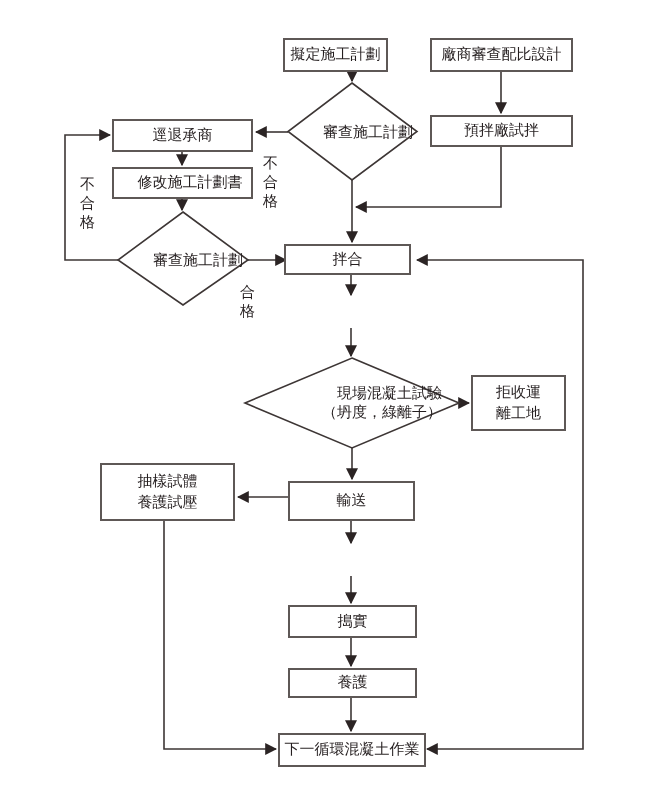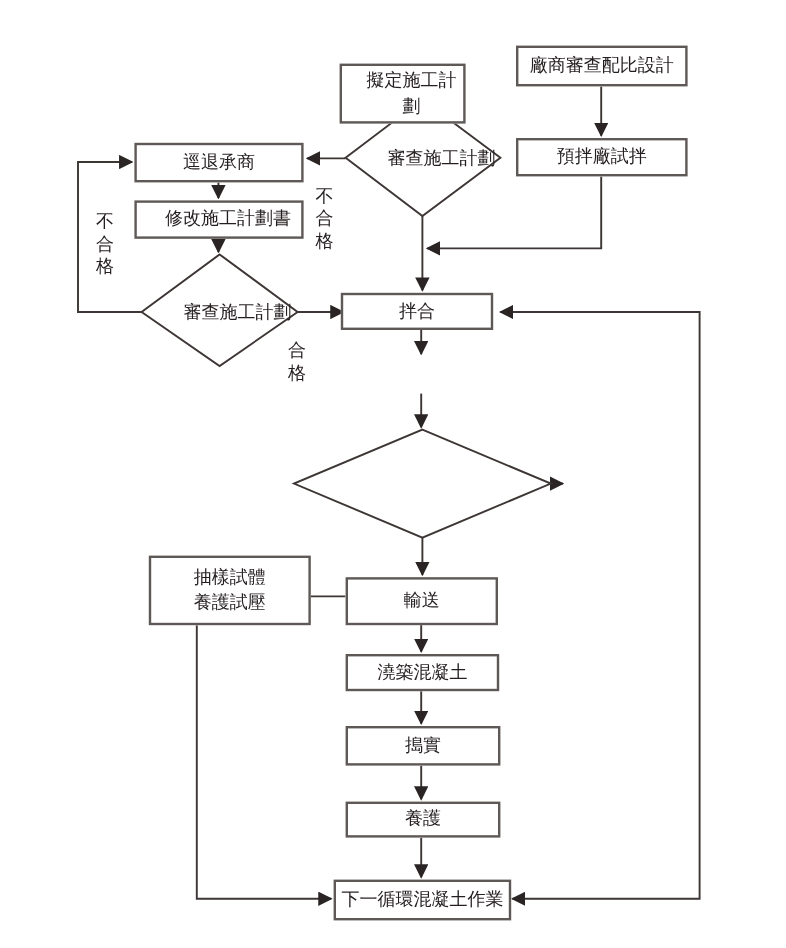--- a/index.html
+++ b/index.html
@@ -56,34 +56,37 @@
       <path d="M351,638 V666" marker-end="url(#arr)"></path>
       <path d="M351,698 V731" marker-end="url(#arr)"></path>
       <path d="M164,521 V749 H276" marker-end="url(#arr)"></path>
       <path d="M417,260 H583 V749 H427" marker-start="url(#arr)" marker-end="url(#arr)"></path>
       <polygon fill="#ffffff" points="352,83 417,131.5 352,180 288,131.5"></polygon>
       <polygon fill="#ffffff" points="183,212 248,260 183,305 118,260"></polygon>
       <polygon fill="#ffffff" points="352,358 459,403 352,448 245,403"></polygon>
     </g>
   </svg>
 
-  <div class="box" style="left:283px;top:53px;width:105px;height:50px;padding-left:15px;">擬定施工計劃</div>
+  <div class="box" style="left:283px;top:38px;width:105px;height:34px;">擬定施工計劃</div>
   <div class="box" style="left:430px;top:38px;width:143px;height:34px;">廠商審查配比設計</div>
   <div class="box" style="left:430px;top:115px;width:143px;height:32px;">預拌廠試拌</div>
   <div class="box" style="left:112px;top:119px;width:141px;height:33px;">逕退承商</div>
   <div class="box" style="left:112px;top:167px;width:141px;height:32px;padding-left:15px;">修改施工計劃書</div>
   <div class="box" style="left:284px;top:244px;width:127px;height:31px;">拌合</div>
+  <div class="box" style="left:471px;top:375px;width:95px;height:56px;">拒收運
+離工地</div>
   <div class="box" style="left:288px;top:481px;width:127px;height:40px;">輸送</div>
-  <div class="box" style="left:100px;top:463px;width:135px;height:58px;margin-left:24px;">抽樣試體
+  <div class="box" style="left:100px;top:463px;width:135px;height:58px;">抽樣試體
 養護試壓</div>
-  <div class="box" style="left:288px;top:545px;width:128px;height:31px;">澆築混凝土</div>
   <div class="box" style="left:288px;top:605px;width:129px;height:33px;">搗實</div>
   <div class="box" style="left:288px;top:668px;width:129px;height:30px;">養護</div>
   <div class="box" style="left:278px;top:733px;width:148px;height:34px;">下一循環混凝土作業</div>
 
   <div class="dlabel" style="left:292px;top:123px;width:121px;">審查施工計劃</div>
   <div class="dlabel" style="left:123px;top:251px;width:120px;">審查施工計劃</div>
+  <div class="dlabel" style="left:262px;top:384px;width:180px;">現場混凝土試驗
+（坍度，綠離子）</div>
 
   <div class="vlabel" style="left:262px;top:154px;">不合格</div>
   <div class="vlabel" style="left:79px;top:175px;">不合格</div>
   <div class="vlabel" style="left:239px;top:283px;">合格</div>
 
 </div>
 
 </body></html>

